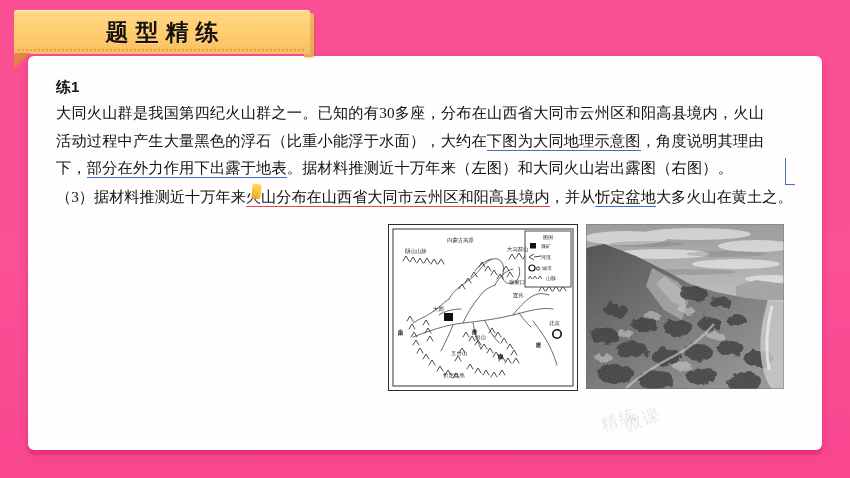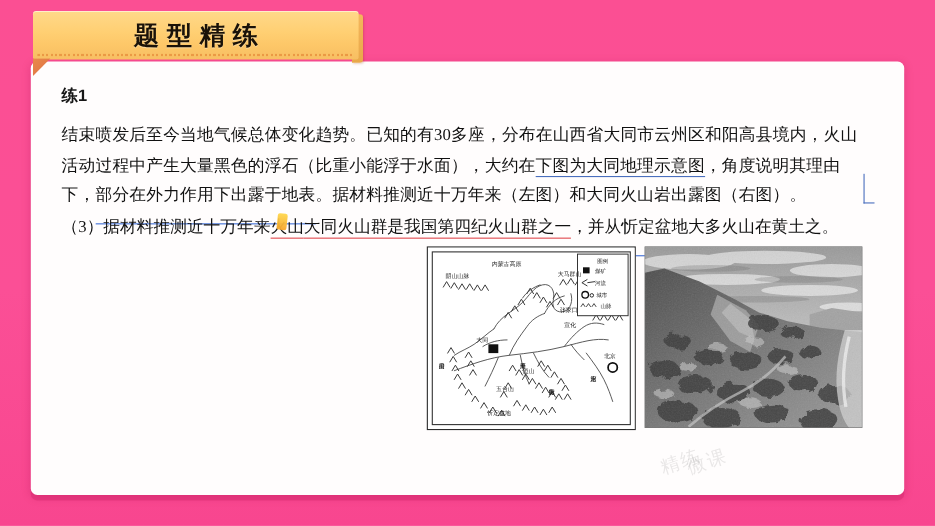--- a/index.html
+++ b/index.html
@@ -13,21 +13,21 @@
 
   
   .card{
     position:absolute;left:28px;top:56px;width:794px;height:394px;
     background:#fffdfd;border-radius:6px;
     box-shadow:0 5px 0 rgba(200,28,95,.30), 0 2px 8px rgba(160,10,70,.22);
   }
   .card-inner{position:absolute;inset:0;overflow:hidden;border-radius:6px;}
 
   
-  .ribbon-wrap{position:absolute;left:30px;top:10px;width:300px;height:56px;border-radius:20px;}
+  .ribbon-wrap{position:absolute;left:14px;top:10px;width:300px;height:56px;border-radius:20px;}
   .ribbon{
     position:absolute;left:0;top:0;width:296px;height:44px;
     background:linear-gradient(180deg,#ffd98a 0%,#ffcf72 45%,#fdc768 70%,#f7bf63 100%);
     border-radius:3px 3px 2px 2px;
     box-shadow:0 1px 0 rgba(255,255,255,.55) inset;
   }
   .ribbon:after{ 
     content:"";position:absolute;left:4px;right:6px;bottom:3px;height:2px;
     background:repeating-linear-gradient(90deg,#e8923f 0 2px,transparent 2px 4px);
     opacity:.85;
@@ -47,29 +47,29 @@
     position:absolute;left:0;top:0;width:296px;height:44px;
     display:flex;align-items:center;justify-content:center;
     font-size:23px;font-weight:bold;letter-spacing:7px;color:#1a1208;
     text-indent:7px;
     font-family:"Liberation Serif","DejaVu Serif",serif;
     text-shadow:0 1px 0 rgba(255,255,255,.35);
   }
 
   
   .body-text{position:absolute;left:28px;top:22px;right:20px;}
-  .ex-label{font-size:15px;color:#161616;margin-bottom:12px;font-weight:600;
+  .ex-label{font-size:15px;color:#161616;margin-bottom:2px;font-weight:600;
     font-family:"Liberation Sans","DejaVu Sans",sans-serif;}
   .para{font-size:15.2px;line-height:27.5px;color:#111;letter-spacing:.2px;
         text-align:justify;}
   .para .ln{display:block;white-space:nowrap;}
   .q-line{font-size:15.2px;line-height:27.5px;color:#111;margin-top:1px;white-space:nowrap;}
 
   
-  .u-blue{border-bottom:1.6px solid #3f6ed6;padding-bottom:17px;}
+  .u-blue{border-bottom:1.6px solid #3f6ed6;padding-bottom:1px;}
   .u-thin{border-bottom:1.1px solid #4a6fbe;padding-bottom:1px;}
   .u-red{border-bottom:1.6px solid #e0464c;padding-bottom:1px;}
   .hl-yellow{position:relative;}
   .hl-yellow:before{content:"";position:absolute;left:6px;top:-4px;width:9px;height:15px;
     background:linear-gradient(180deg,#ffd84d,#f6a62c);border-radius:2px;opacity:.95;
     transform:rotate(6deg);}
 
   
   .brk{position:absolute;border:1.6px solid #4a6fbe;}
   .brk-open{left:757px;top:102px;width:9px;height:26px;border-right:none;border-top:none;}
@@ -94,32 +94,32 @@
 
   <div class="card">
     <div class="card-inner">
 
       <div class="body-text">
 
         <div class="ex-label">练1</div>
 
         <div class="para">
           <span class="ln">
-            <span>结束喷发后至今当地气候总体变化趋势。已知的有30多座，分布在山西省大同市云州区和阳高县境内，</span><span>火山</span>
+            <span>大同火山群是我国第四纪火山群之一。已知的有30多座，分布在山西省大同市云州区和阳高县境内，</span><span>火山</span>
           </span>
           <span class="ln">
             <span>活动过程中产生大量黑色的浮石（比重小能浮于水面），大约在</span><span class="u-thin">下图为大同地理示意图</span><span>，角度说明其理由</span>
           </span>
           <span class="ln">
             <span>下，</span><span class="u-blue">部分在外力作用下出露于地表</span><span>。据材料推测近十万年来（左图）和大同火山岩出露图（右图）</span><span>。</span>
           </span>
         </div>
 
         <div class="q-line">
-          <span>（3）</span><span>据材料推测近十万年来</span><span class="u-red hl-yellow">火山</span><span class="u-red">大同火山群是我国第四纪火山群之一</span><span>，并从</span><span class="u-blue">忻定盆地</span><span>大多火山在黄土之。</span>
+          <span>（3）</span><span>据材料推测近十万年来</span><span class="u-red hl-yellow">火山</span><span class="u-red">分布在山西省大同市云州区和阳高县境内</span><span>，并从</span><span class="u-blue">忻定盆地</span><span>大多火山在黄土之。</span>
         </div>
       </div>
 
       <div class="brk brk-open"></div>
 
       <div class="figs">
 
         <div class="map-box">
           <svg class="map-svg" width="188" height="165" viewBox="0 0 188 165">
             <rect x="0" y="0" width="188" height="165" fill="#ffffff"></rect>

